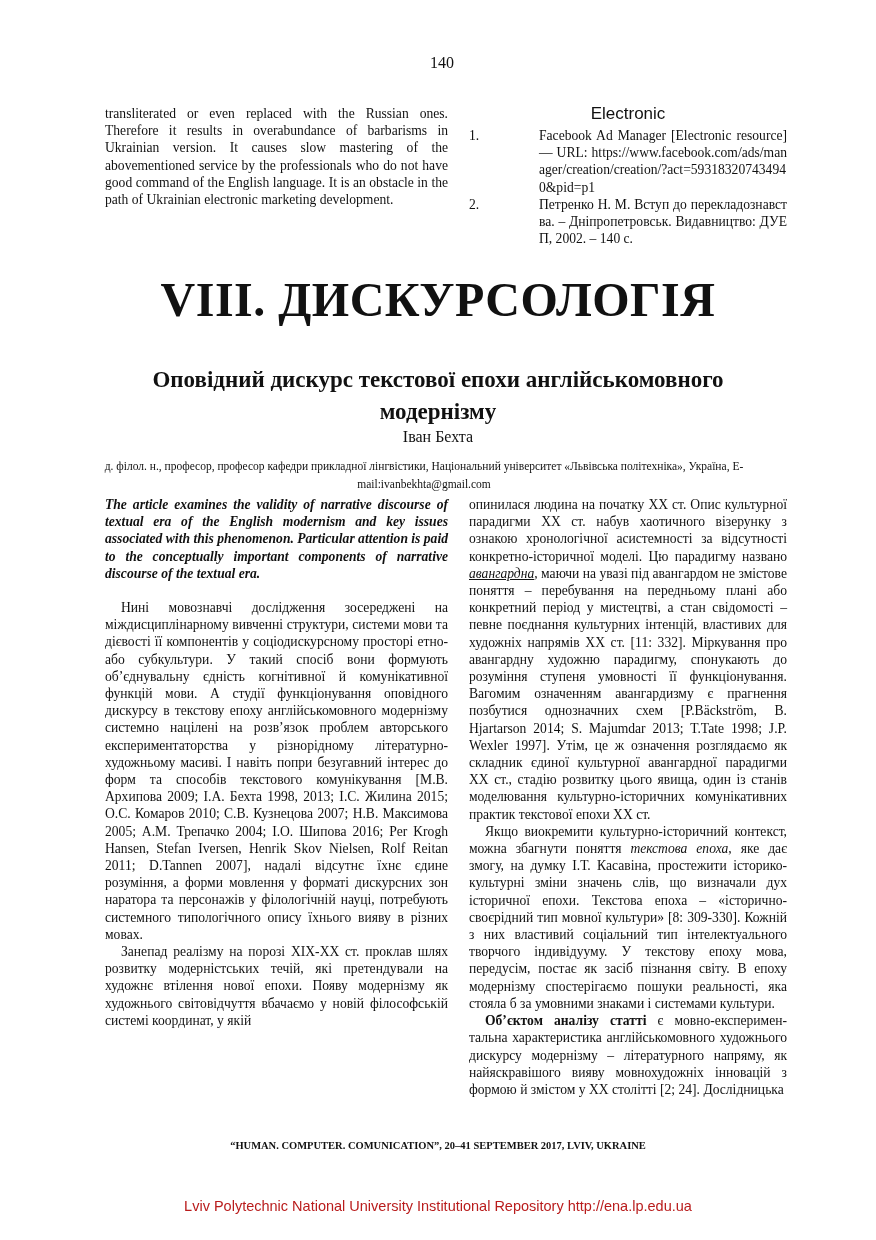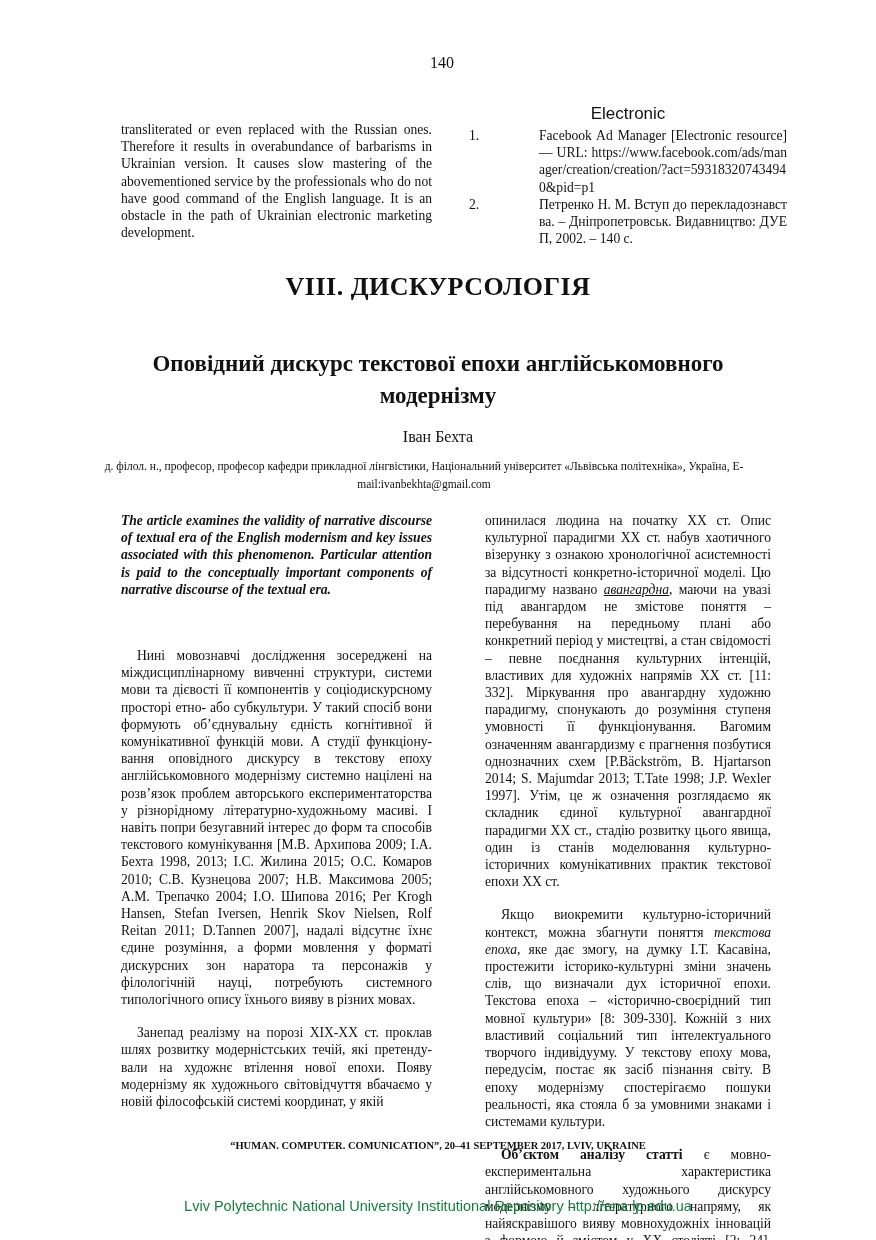--- a/index.html
+++ b/index.html
@@ -1,41 +1,41 @@
 <!DOCTYPE html>
 <html><head>
 <meta charset="utf-8">
 <style>
   html, body { margin:0; padding:0; background:#ffffff; }
   body { width:876px; height:1240px; position:relative; overflow:hidden;
          font-family:"Liberation Serif", serif; color:#111; }
   .page-number { position:absolute; top:54px; left:4px; width:876px; text-align:center; font-size:16px; }
   .col { position:absolute; font-size:13.6px; line-height:17.2px; text-align:justify; }
-  .col p { margin:16px; }
+  .col p { margin:0; }
   .indent { text-indent:16px; }
   .top-left { left:105px; top:105px; width:343px; }
   .top-right { left:469px; top:104px; width:318px; }
   .refs-title { font-family:"Liberation Sans", sans-serif; font-size:17px; text-align:center; margin:0 0 3px 0; line-height:20px; }
   .ref-list { margin:0; padding:0; list-style:none; }
   .ref-list li { display:flex; }
   .ref-num { width:22px; flex:none; }
   .ref-text { flex:1; text-align:justify; word-break:break-all;margin-left:48px; }
   .section-heading { position:absolute; top:272px; left:0; width:876px; text-align:center;
-                     font-size:26px; font-weight:bold; letter-spacing:0.5px; }
-  .article-title { position:absolute; top:348px; left:120px; width:636px; text-align:center;
+                     font-size:48px; font-weight:bold; letter-spacing:0.5px; }
+  .article-title { position:absolute; top:364px; left:120px; width:636px; text-align:center;
                    font-size:23px; font-weight:bold; line-height:32px; }
   .author { position:absolute; top:428px; left:0; width:876px; text-align:center; font-size:16px; }
   .affil { position:absolute; top:457px; left:96px; width:656px; text-align:center; font-size:11.5px; line-height:18px; }
   .left-col { left:105px; top:496px; width:343px; }
   .right-col { left:469px; top:496px; width:318px; }
   .abstract { font-weight:bold; font-style:italic; }
   .spacer { height:17px; }
   .footer-conf { position:absolute; top:1140px; left:0; width:876px; text-align:center; font-size:10.5px; font-weight:bold; }
   .repo { position:absolute; top:1198px; left:0; width:876px; text-align:center;
-          font-family:"Liberation Sans", sans-serif; font-size:14.5px; color:#15803d; }
+          font-family:"Liberation Sans", sans-serif; font-size:14.5px; color:#b91c1c; }
   em.u { text-decoration:underline; }
 </style>
 </head>
 <body>
 
 <div class="page-number">140</div>
 
 <div class="col top-left">
   <p>transliterated or even replaced with the Russian ones. Therefore it results in overabundance of barbarisms in Ukrainian version. It causes slow mastering of the abovementioned service by the professionals who do not have good command of the English language. It is an obstacle in the path of Ukrainian electronic marketing development.</p>
 </div>

